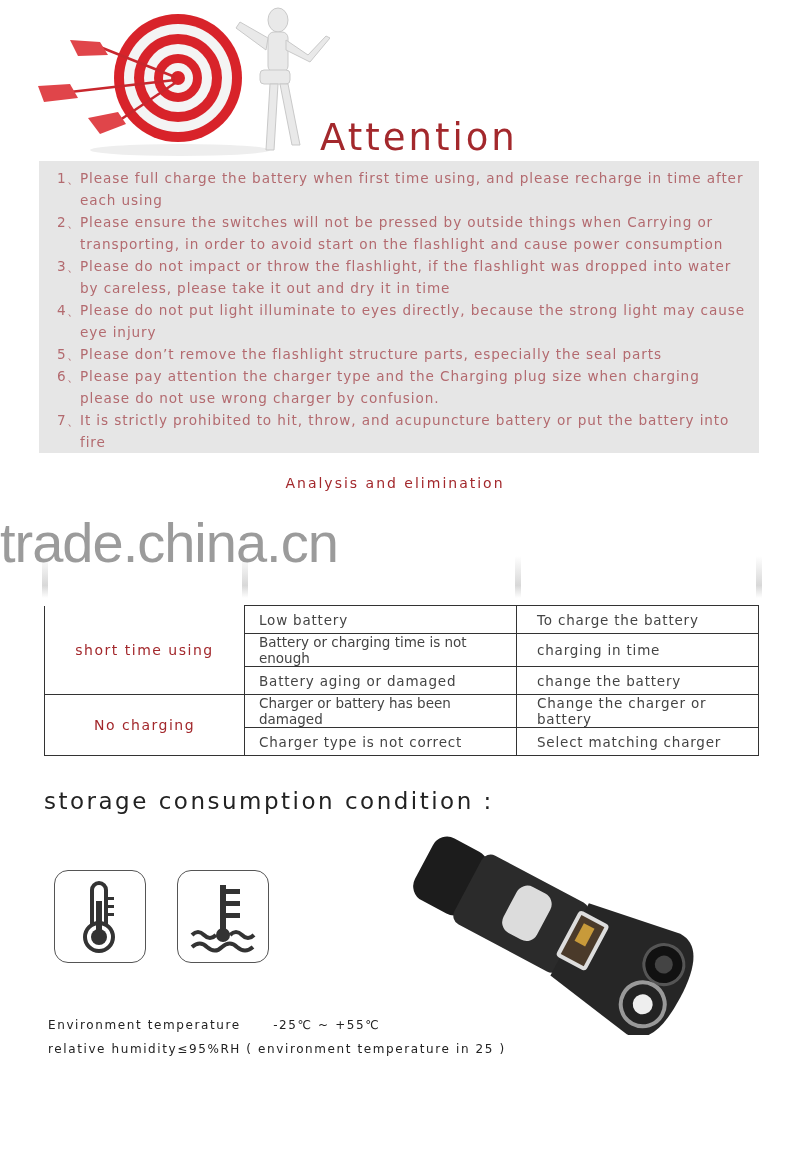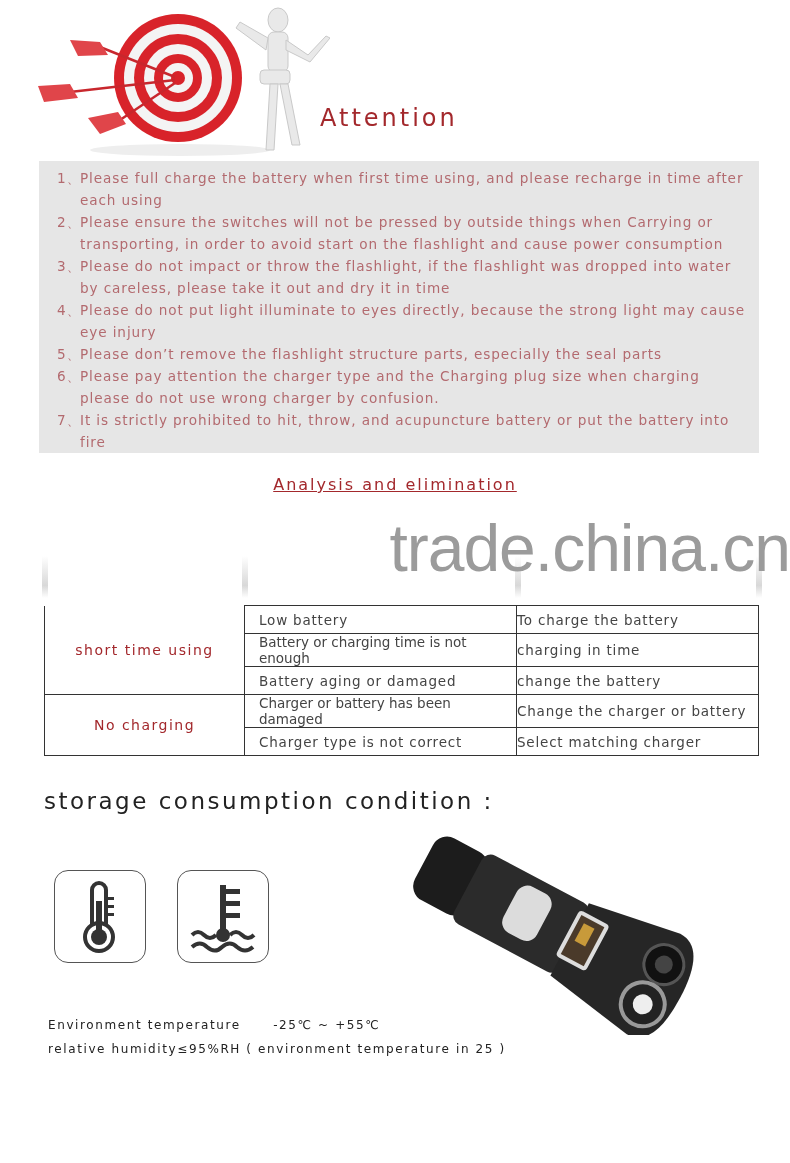--- a/index.html
+++ b/index.html
@@ -3,56 +3,56 @@
   <meta charset="utf-8">
   <style>
     * { margin: 0; padding: 0; box-sizing: border-box; }
     body {
       width: 790px; height: 1163px; background: #ffffff;
       font-family: "DejaVu Sans", sans-serif; position: relative; overflow: hidden;
     }
     .abs { position: absolute; }
     .hero { left: 30px; top: 0; width: 300px; height: 160px; }
     .attention-title {
-      left: 320px; top: 104px; font-size: 24px; letter-spacing: 3px;
+      left: 320px; top: 116px; font-size: 37px; letter-spacing: 3px;
       color: #a3282c; font-family: "DejaVu Sans", sans-serif;
     }
     .notice-box {
       left: 39px; top: 161px; width: 720px; height: 292px; background: #e6e6e6;
     }
     .notice-list { list-style: none; padding: 6px 0 0 18px; }
     .notice-item {
       font-size: 13.6px; line-height: 22px; color: #b36a6f; letter-spacing: 0.9px;
       display: flex;
     }
     .notice-num { width: 23px; flex: none; }
     .notice-text { width: 670px; }
     .analysis-title {
       left: 0; width: 790px; top: 475px; text-align: center;
-      font-size: 16px; letter-spacing: 2px; color: #a3282c; text-decoration: underline;
+      font-size: 14px; letter-spacing: 2px; color: #a3282c;
     }
     .watermark {
-      left: 0; width: 790px; top: 510px; text-align: right;
-      font-family: "Liberation Sans", sans-serif; font-size: 66px;
+      left: 0; width: 790px; top: 510px; text-align: left;
+      font-family: "Liberation Sans", sans-serif; font-size: 56px;
       color: #9b9b9b; letter-spacing: -1px;
     }
     .pin { width: 6px; height: 42px; top: 556px;
       background: linear-gradient(to bottom, rgba(255,255,255,0), #d8d8d8 70%, rgba(255,255,255,0)); }
     table.analysis {
       position: absolute; left: 44px; top: 605px; border-collapse: collapse;
       width: 715px; font-size: 13.5px; color: #444;
     }
     table.analysis td { border: 1.5px solid #333; height: 28px; padding: 0 0 0 14px; letter-spacing: 0.8px; }
     table.analysis td.cause { width: 272px; }
     table.analysis td.cause.tight { letter-spacing: 0; font-size: 13.5px; margin-left: 32px; }
     table.analysis td.symptom {
       text-align: center; color: #a3282c; font-size: 14px; letter-spacing: 1.5px; padding: 0;
       width: 200px;
     }
-    table.analysis td.solution { padding-left: 0; }
+    table.analysis td.solution { padding-left: 20px; }
     .storage-title {
       left: 44px; top: 788px; font-size: 23px; letter-spacing: 2.5px; color: #222;
     }
     .icon-box {
       top: 870px; width: 92px; height: 93px; border: 1.5px solid #555; border-radius: 14px;
       display: flex; align-items: center; justify-content: center; background: #fff;
     }
     .flashlight { left: 395px; top: 835px; width: 320px; height: 200px; }
     .env-line {
       left: 48px; font-size: 12px; letter-spacing: 1.6px; color: #222; white-space: pre;

